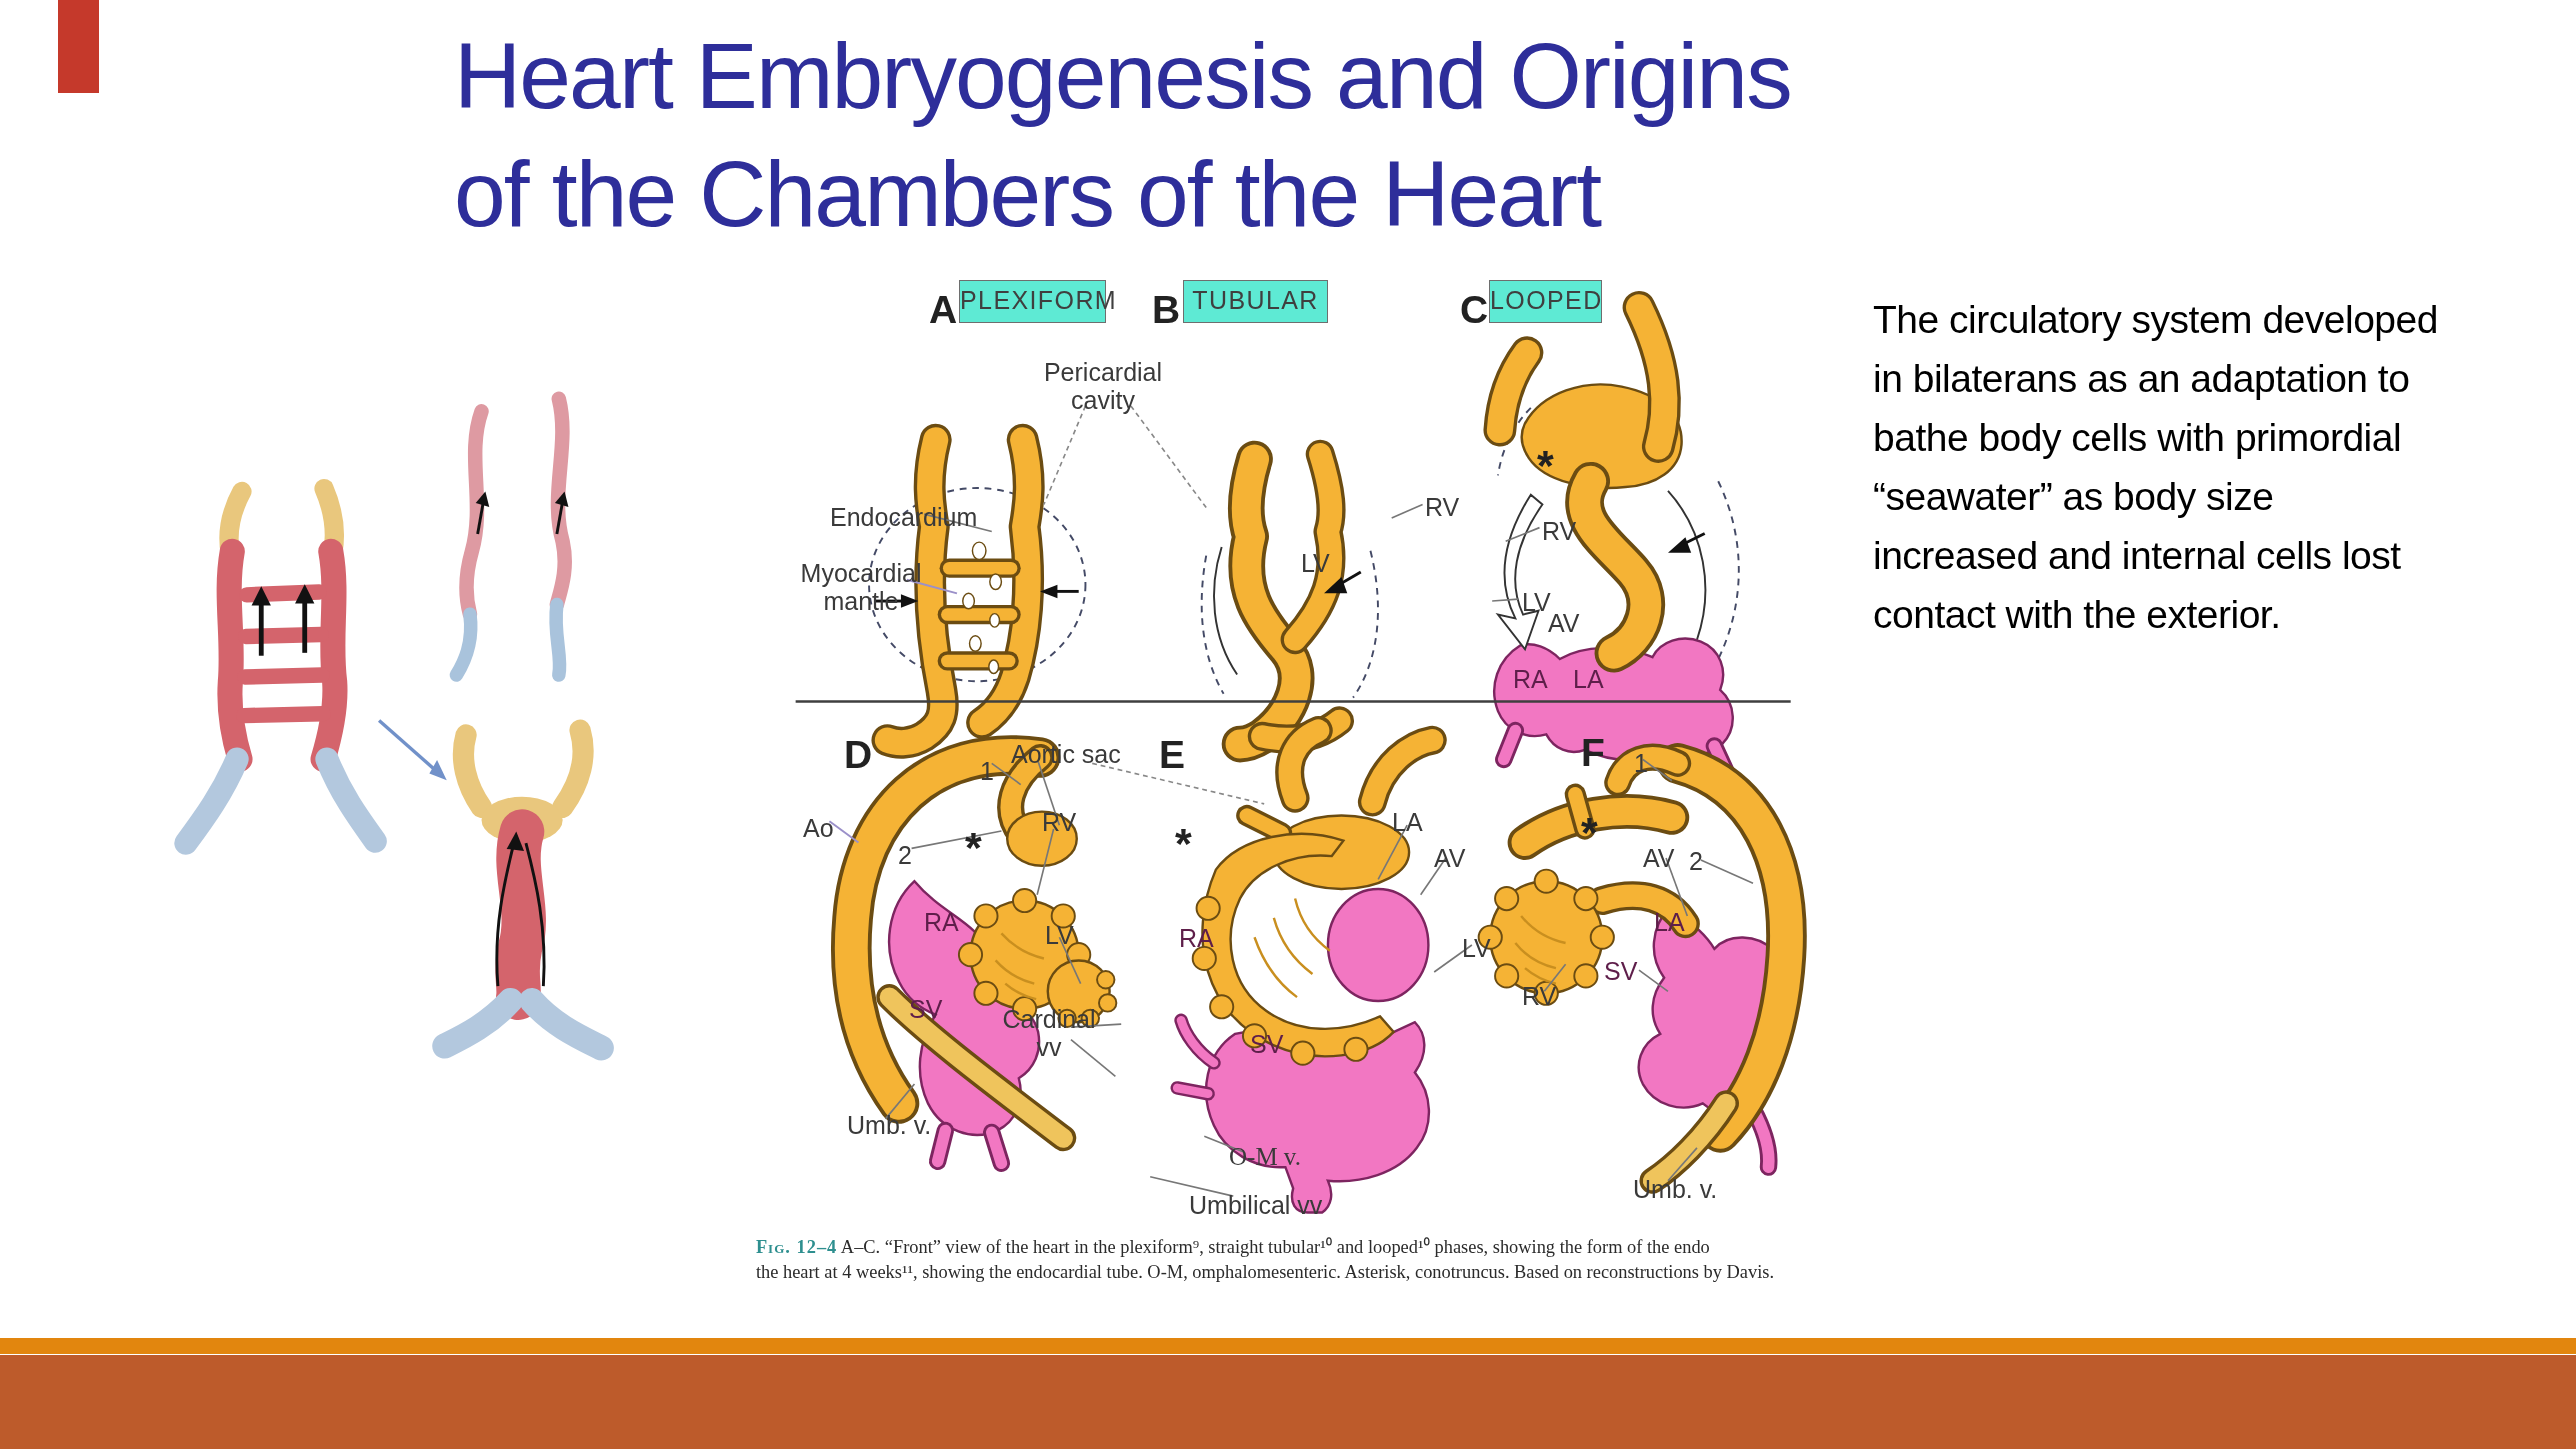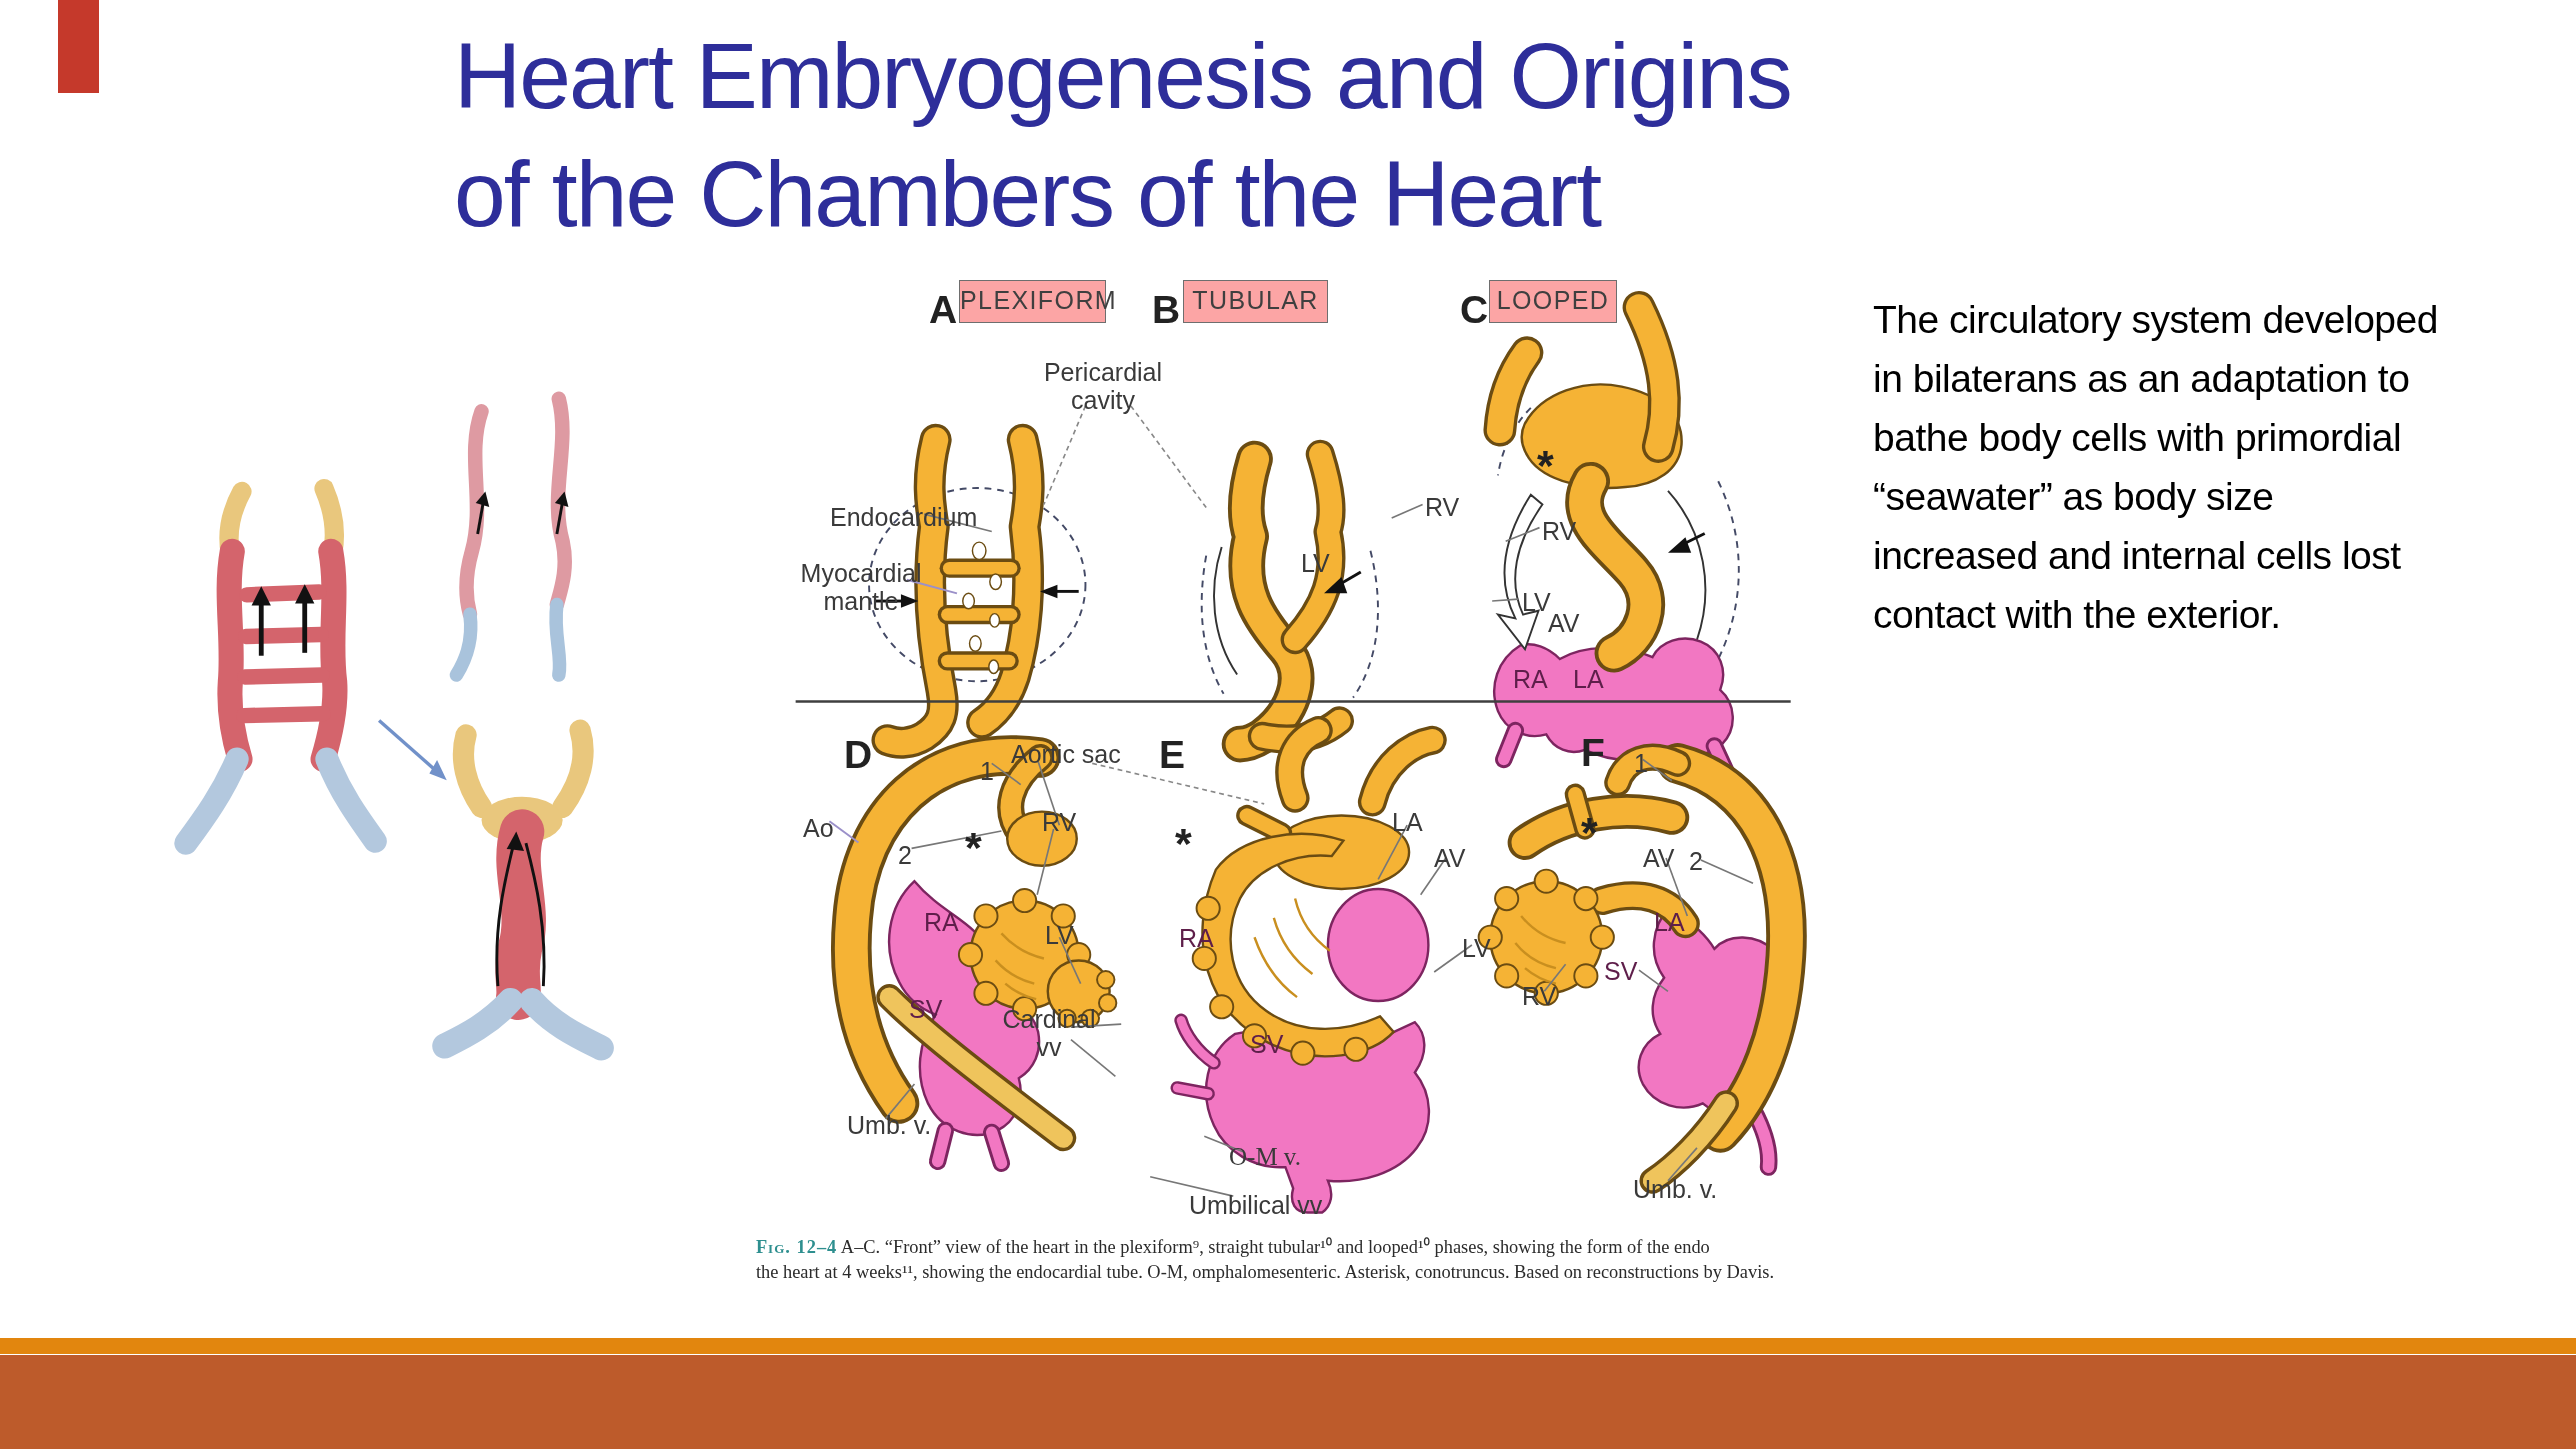--- a/index.html
+++ b/index.html
@@ -11,21 +11,21 @@
   .title{position:absolute;left:454px;top:17.4px;width:1643px;
          font-size:93px;line-height:118px;letter-spacing:-1.9px;color:#2E2E9A;white-space:pre-line;}
   
   .rtext{position:absolute;left:1873px;top:290px;width:696px;color:#000;
          font-size:39px;line-height:59px;letter-spacing:-0.5px;}
   .rtext p{margin:0 0 50px 0;white-space:pre-line;}
   
   .figure{position:absolute;left:752px;top:261px;width:1063px;height:1053px;}
   .figure svg{position:absolute;left:0;top:0;}
   .stage-box{position:absolute;top:19.3px;height:43px;box-sizing:border-box;border:1.9px solid #6e6e6e;
-             background:#fca5a5;color:#3f3f3f;font-size:25px;line-height:39px;text-align:center;letter-spacing:1.4px;}
+             background:#5eead4;color:#3f3f3f;font-size:25px;line-height:39px;text-align:center;letter-spacing:1.4px;}
   .fig-label{position:absolute;font-size:25px;color:#3a3a3a;white-space:pre-line;line-height:1.12;}
   .fig-label.b{font-weight:bold;color:#222;}
   .caption{position:absolute;left:3.9px;top:974px;width:1059px;overflow:hidden;
            font-family:"Liberation Serif",serif;font-size:18.4px;line-height:25px;color:#2b2b2b;}
   .caption div{white-space:nowrap;overflow:hidden;}
   .figref{color:#2E8F8F;font-weight:bold;font-variant:small-caps;letter-spacing:1px;}
   
   .to{fill:none;stroke:#6b4c12;stroke-linecap:round;stroke-linejoin:round;}
   .ti{fill:none;stroke:#F5B335;stroke-linecap:round;stroke-linejoin:round;}
   .ty{fill:none;stroke:#EFC45C;stroke-linecap:round;stroke-linejoin:round;}
@@ -311,21 +311,21 @@
         <line class="ld" x1="982" y1="620" x2="1036" y2="644"></line>
         <line class="ld" x1="918" y1="734" x2="948" y2="756"></line>
         <line class="ld" x1="820" y1="756" x2="842" y2="728"></line>
         <line class="ld" x1="948" y1="952" x2="978" y2="918"></line>
         <line class="ld" x1="922" y1="516" x2="952" y2="538"></line>
       </g>
     </svg>
 
     <div class="stage-box" style="left:207px;width:147px;">PLEXIFORM</div>
     <div class="stage-box" style="left:431px;width:145px;">TUBULAR</div>
-    <div class="stage-box" style="left:737px;width:128px;">LOOPED</div>
+    <div class="stage-box" style="left:737px;width:113px;">LOOPED</div>
 
     <div class="fig-labels">
         <span class="fig-label b" style="left: 177px; top: 27px; font-size: 39px;">A</span>
         <span class="fig-label b" style="left: 400px; top: 27px; font-size: 39px;">B</span>
         <span class="fig-label b" style="left: 708px; top: 27px; font-size: 39px;">C</span>
         <span class="fig-label" style="left: 351px; top: 97px; transform: translateX(-50%); text-align: center;">Pericardial
 cavity</span>
         <span class="fig-label" style="left: 50px; top: 242px; margin-left: 28px;">Endocardium</span>
         <span class="fig-label" style="left: 109px; top: 298px; transform: translateX(-50%); text-align: center;">Myocardial
 mantle</span>

